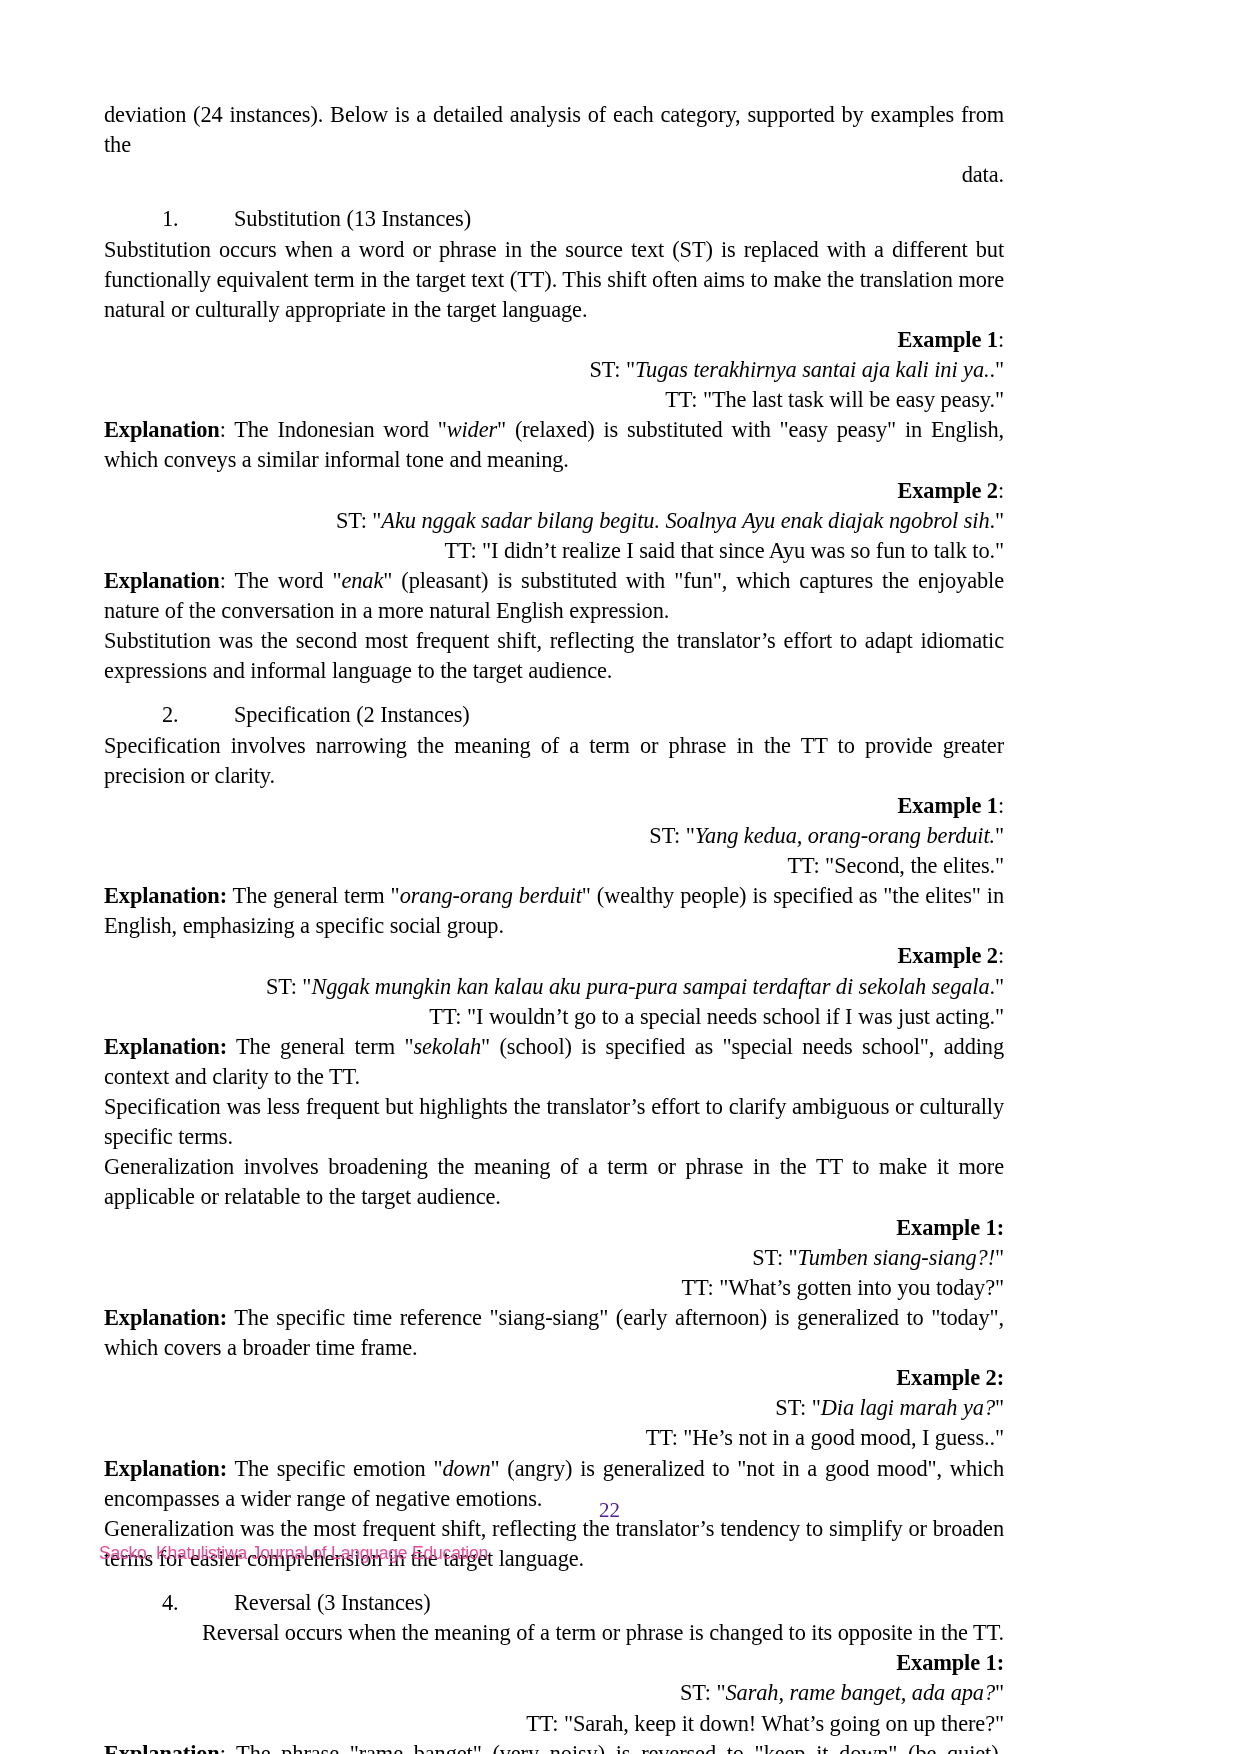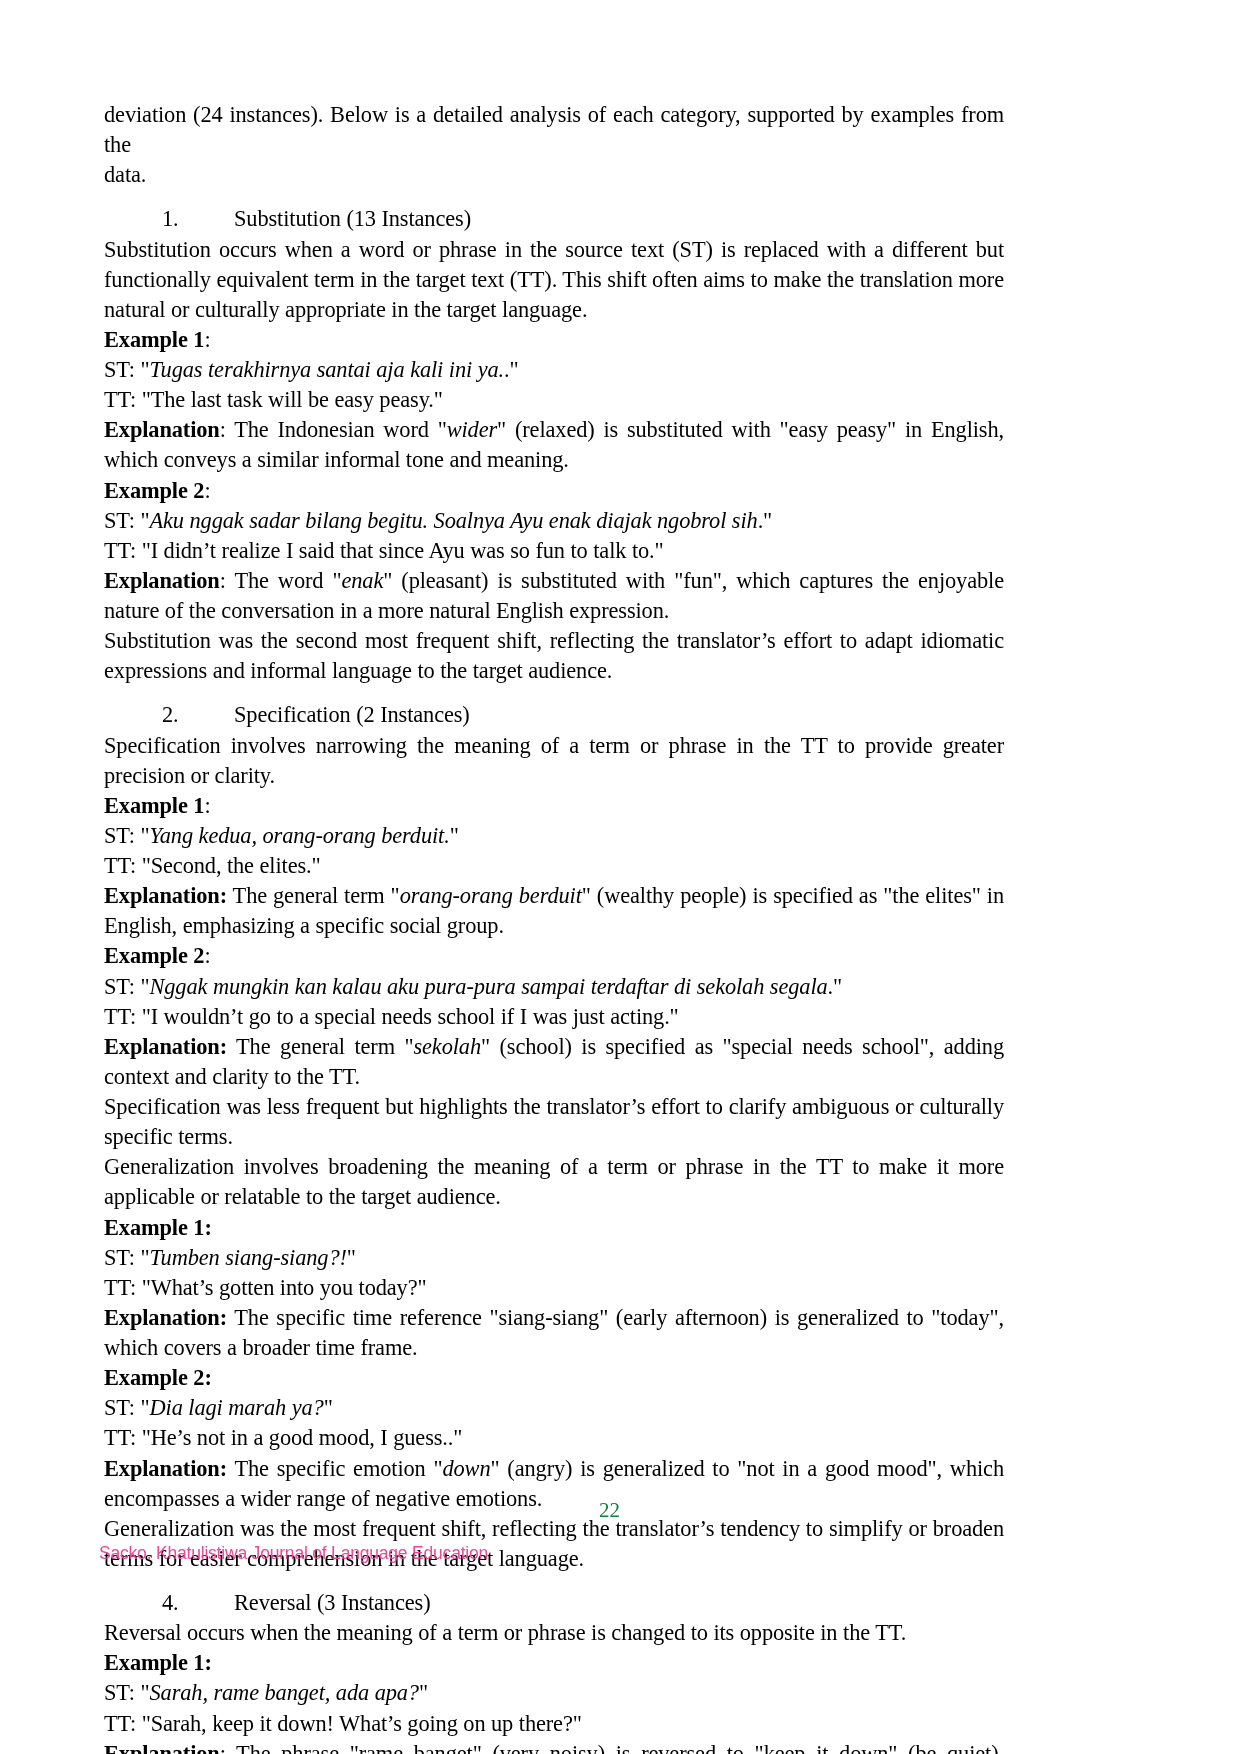--- a/index.html
+++ b/index.html
@@ -29,42 +29,42 @@
     margin: 0;
     font-size: 22.4px;
     line-height: 1.345;
     text-align: justify;
     text-justify: inter-word;
     hyphens: none;
     letter-spacing: -0.12px;
     word-spacing: 0.1px;
   }
   p.nojust {
-    text-align: left;
+    text-align: right;
   }
   .numline {
     padding-left: 58px;
     text-align: left;
     margin-top: 14px;
   }
   .numline .num {
     display: inline-block;
     width: 72px;
   }
   b, .b { font-weight: bold; }
   i, .i { }
 
   .footer-pageno {
     position: absolute;
     left: 0;
     right: 0;
     top: 1498px;
     text-align: center;
     font-size: 21px;
-    color: #15803d;
+    color: #4c1d95;
     font-family: "Liberation Serif", "DejaVu Serif", serif;
   }
   .footer-journal {
     position: absolute;
     left: 99px;
     top: 1543px;
     font-size: 17.5px;
     color: #ec4899;
     font-family: "Liberation Sans", "DejaVu Sans", sans-serif;
     letter-spacing: -0.2px;

